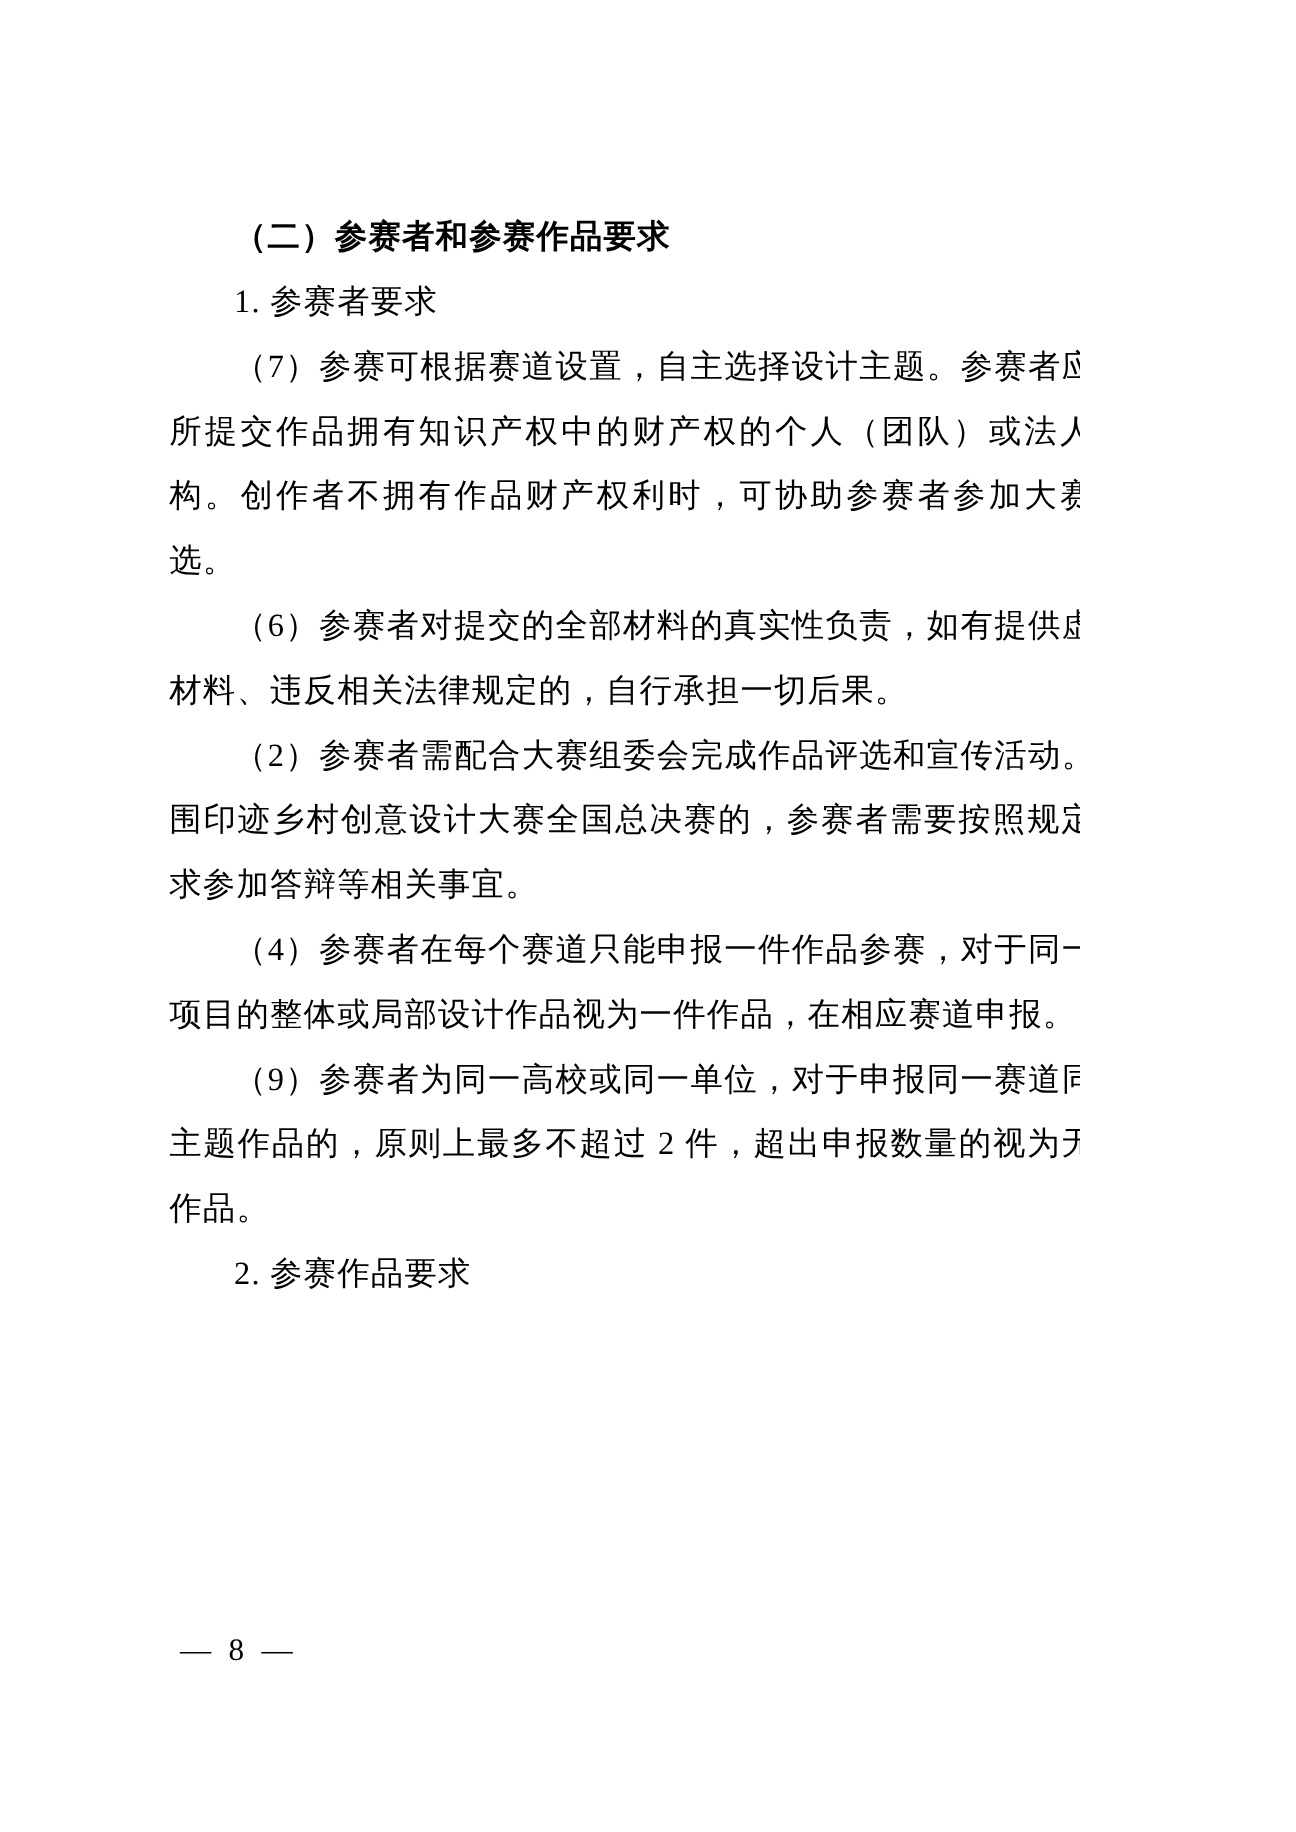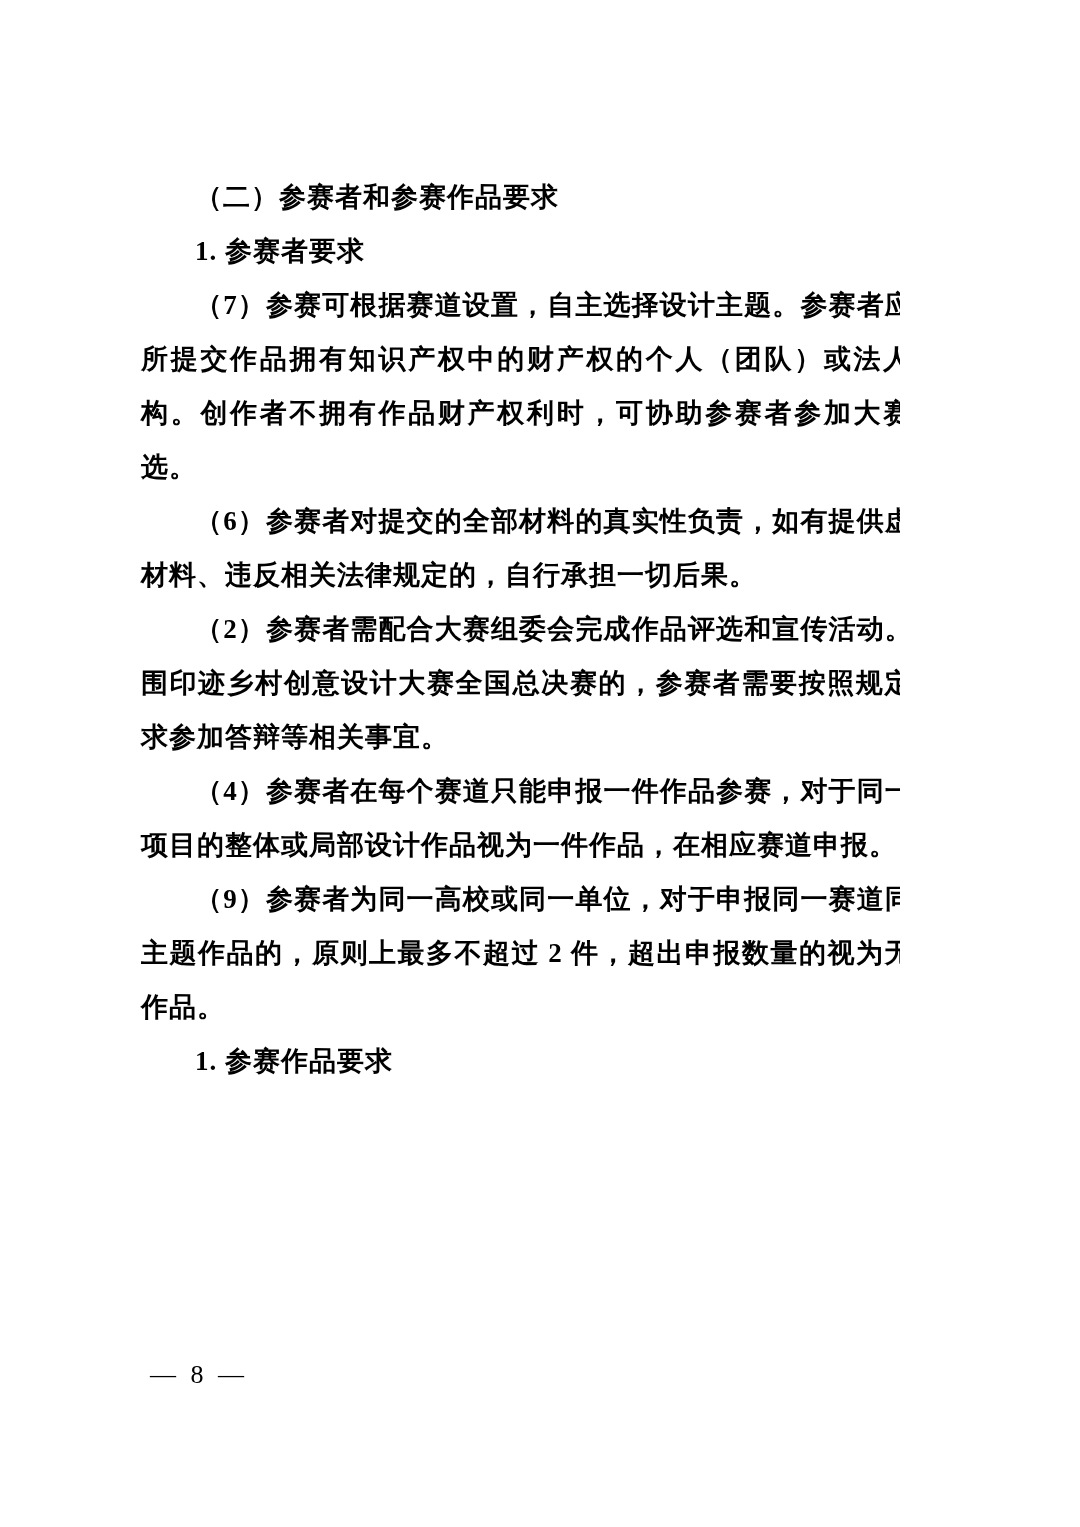--- a/index.html
+++ b/index.html
@@ -25,21 +25,21 @@
   .para {
     margin: 0;
     font-size: 27px;
     line-height: 54px;
     letter-spacing: 1px;
     text-align: justify;
     text-align-last: left;
     text-justify: inter-character;
     text-indent: 2em;
     color: #000000;
-    font-weight: 700;
+    font-weight: 400;
   }
   .para.heading {
     font-weight: 700;
   }
   .page-number {
     position: absolute;
     left: 150px;
     top: 1356px;
     font-size: 26px;
     line-height: 38px;
@@ -53,16 +53,16 @@
 
 <div class="page">
   <div class="doc-body">
     <p class="para heading">（二）参赛者和参赛作品要求</p>
     <p class="para">1. 参赛者要求</p>
     <p class="para">（7）参赛可根据赛道设置，自主选择设计主题。参赛者应对所提交作品拥有知识产权中的财产权的个人（团队）或法人机构。创作者不拥有作品财产权利时，可协助参赛者参加大赛评选。</p>
     <p class="para">（6）参赛者对提交的全部材料的真实性负责，如有提供虚假材料、违反相关法律规定的，自行承担一切后果。</p>
     <p class="para">（2）参赛者需配合大赛组委会完成作品评选和宣传活动。入围印迹乡村创意设计大赛全国总决赛的，参赛者需要按照规定要求参加答辩等相关事宜。</p>
     <p class="para">（4）参赛者在每个赛道只能申报一件作品参赛，对于同一个项目的整体或局部设计作品视为一件作品，在相应赛道申报。</p>
     <p class="para">（9）参赛者为同一高校或同一单位，对于申报同一赛道同一主题作品的，原则上最多不超过 2 件，超出申报数量的视为无效作品。</p>
-    <p class="para">1. 参赛作品要求</p>
+    <p class="para">2. 参赛作品要求</p>
   </div>
   <div class="page-number">— 8 —</div>
 </div>
 
 </body></html>

